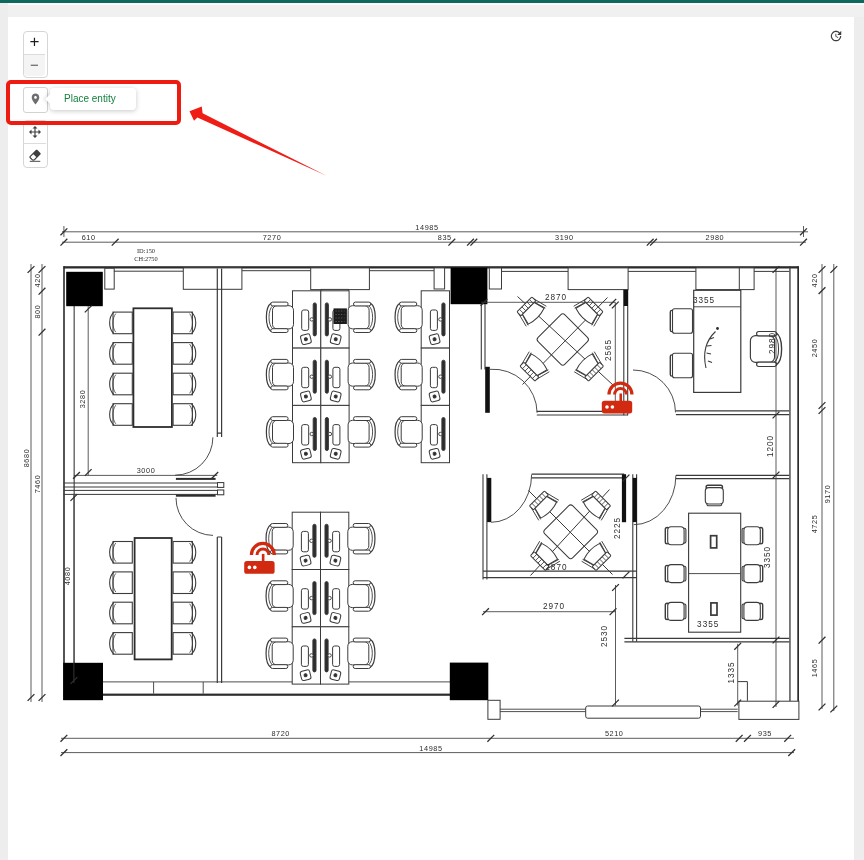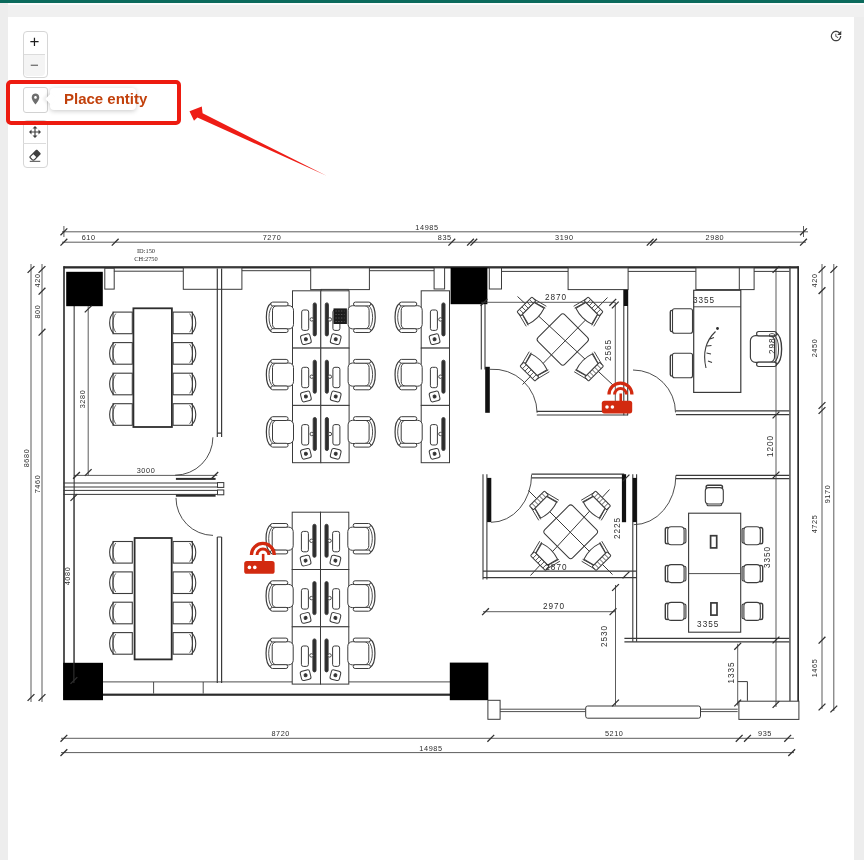--- a/index.html
+++ b/index.html
@@ -31,21 +31,21 @@
 <div class="abs" style="left:24px;top:54px;width:21px;height:21px;background:#f4f4f4;border-top:1px solid #dcdcdc;border-radius:0 0 4px 4px;color:#555;font-size:15px;line-height:19px;text-align:center;">−</div>
 
 <div class="abs" style="left:23px;top:87px;width:23px;height:24px;background:#fff;border:1px solid #d2d2d2;border-radius:3px;"></div>
 
 <svg class="abs" style="left:29px;top:92px;" width="13" height="14" viewBox="0 0 24 24">
   <path fill="#6e6e6e" d="M12,2C8.13,2 5,5.13 5,9c0,5.25 7,13 7,13s7,-7.75 7,-13C19,5.13 15.87,2 12,2zM12,11.5c-1.38,0 -2.5,-1.12 -2.5,-2.5s1.12,-2.5 2.5,-2.5 2.5,1.12 2.5,2.5 -1.12,2.5 -2.5,2.5z"></path>
 </svg>
 
 <div class="abs" style="left:50px;top:88px;width:86px;height:22px;background:#fff;border-radius:4px;box-shadow:0 1px 5px rgba(0,0,0,0.22);"></div>
 <div class="abs" style="left:47px;top:95px;width:8px;height:8px;background:#fff;transform:rotate(45deg);box-shadow:-2px 2px 3px rgba(0,0,0,0.08);"></div>
-<div class="abs" style="left:64px;top:88px;height:22px;line-height:22px;color:#c2410c;font-size:15px;font-weight:bold;">Place entity</div>
+<div class="abs" style="left:64px;top:88px;height:22px;line-height:22px;color:#15803d;font-size:10px;">Place entity</div>
 
 <div class="abs" style="left:23px;top:120px;width:23px;height:46px;background:#fff;border:1px solid #d6d6d6;border-radius:4px;"></div>
 
 <svg class="abs" style="left:28px;top:125px;" width="14" height="14" viewBox="0 0 24 24">
   <path fill="#404040" d="M13,6V11H18V7.75L22.25,12L18,16.25V13H13V18H16.25L12,22.25L7.75,18H11V13H6V16.25L1.75,12L6,7.75V11H11V6H7.75L12,1.75L16.25,6H13Z"></path>
 </svg>
 
 <div class="abs" style="left:23px;top:143px;width:23px;height:23px;border-top:1px solid #dcdcdc;"></div>
 
 <svg class="abs" style="left:28px;top:148px;" width="14" height="14" viewBox="0 0 24 24">

